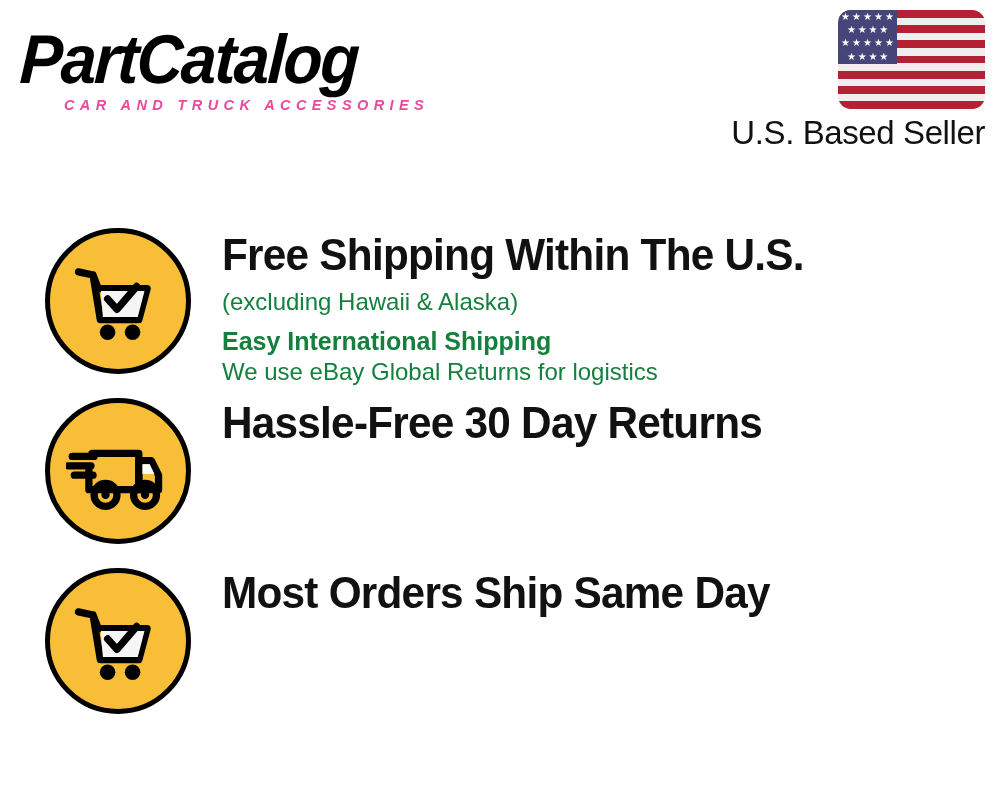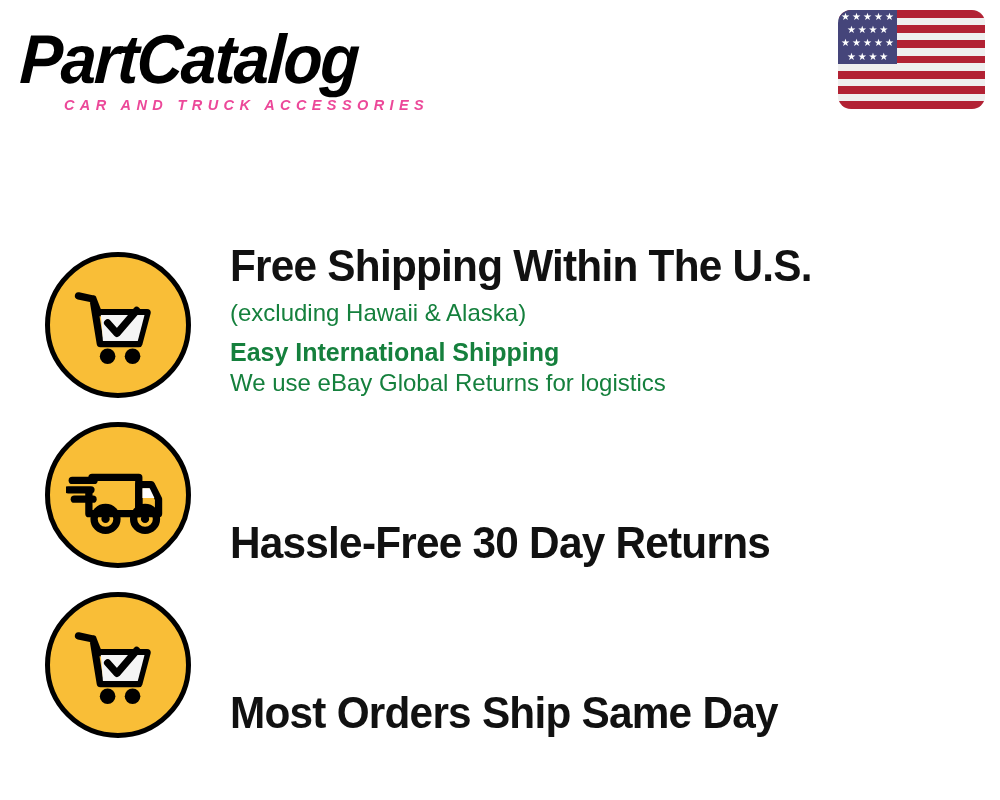--- a/index.html
+++ b/index.html
@@ -137,23 +137,22 @@
   .features {
     position: absolute;
     left: 0;
     top: 228px;
     width: 1000px;
   }
 
   .feature-row {
     position: relative;
     display: flex;
-    align-items: flex-end;
+    align-items: flex-start;
     height: 170px;
-    gap: 8px;
   }
 
   .feature-icon {
     flex: 0 0 auto;
     width: 146px;
     height: 146px;
     margin-left: 45px;
     border-radius: 50%;
     background: #f9be37;
     border: 5px solid #000000;
@@ -258,20 +257,21 @@
               <span class="star">★</span>
             </div>
           <div class="star-row offset">
               <span class="star">★</span>
               <span class="star">★</span>
               <span class="star">★</span>
               <span class="star">★</span>
             </div>
         </div>
       </div>
+      <span class="seller-label">U.S. Based Seller</span>
     </div>
   </div>
 
   <div class="features">
 
     <div class="feature-row row-1">
       <div class="feature-icon">
         <svg viewBox="0 0 100 100" aria-hidden="true">
           <path d="M12 22 L26 25 L31 38 L78 38 L70 68 L33 68 L26 25" fill="none" stroke="#000" stroke-width="7" stroke-linecap="round" stroke-linejoin="round"></path>
           <path d="M33.5 40.5 L75.5 40.5 L69 65.5 L35.5 65.5 Z" fill="#f5f5f5"></path>

